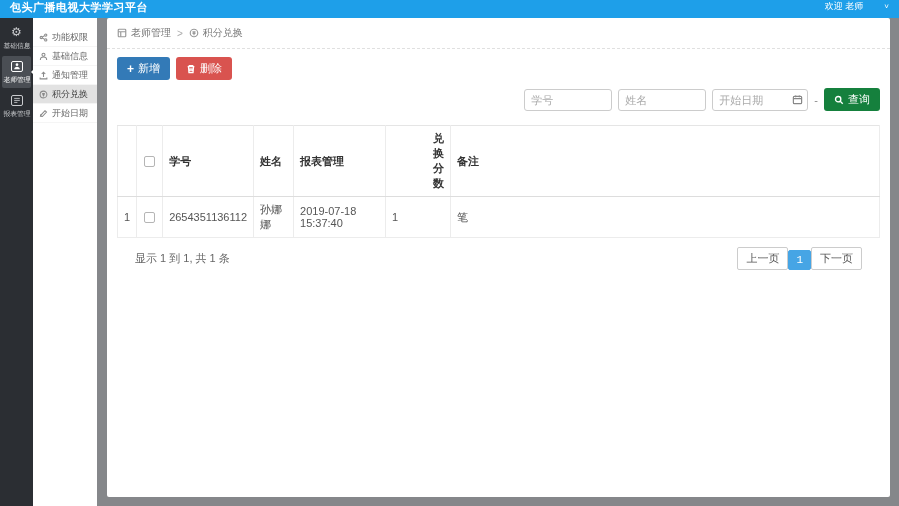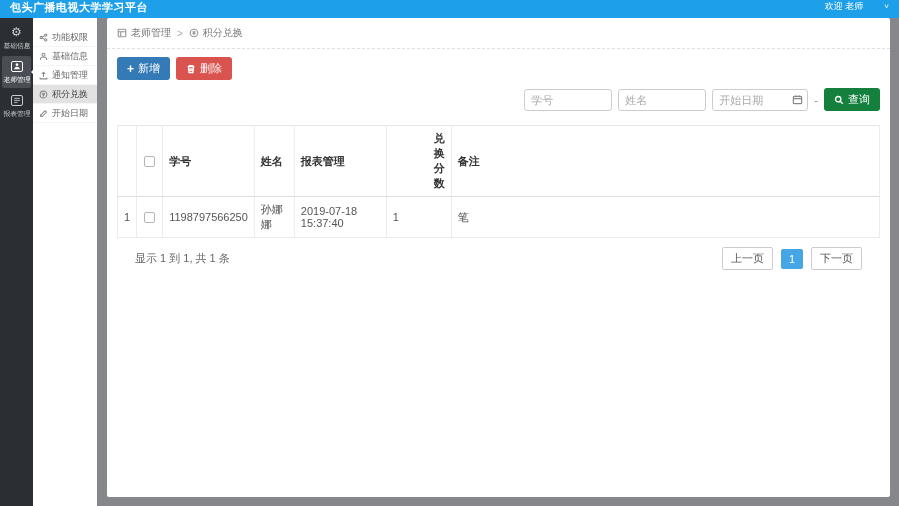--- a/index.html
+++ b/index.html
@@ -111,21 +111,21 @@
   .col-pts { width:52px;padding-left:47px; }
   .checkbox {
     display:inline-block; width:11px; height:11px; background:#fff;
     border:1px solid #b5b5b5; border-radius:2px; vertical-align:middle; cursor:pointer;
   }
   
   .card-footer {
     display:flex; justify-content:space-between; align-items:center;
     padding:9px 28px; font-size:11px; color:#666;
   }
-  .pager { display:flex; gap:8px; align-items:center; }
+  .pager { display:flex; gap:0; align-items:flex-end;font-family:Liberation Mono, monospace; }
   .page-btn {
     border:1px solid #ccc; background:#fff; color:#555; border-radius:2px;
     font-size:11px; padding:3px 8px; cursor:pointer; font-family:inherit;
   }
   .page-btn.active {
     background:#46a5e5; border-color:#46a5e5; color:#fff; padding:3px 7px;
   }
 </style>
 </head>
 <body>
@@ -268,21 +268,21 @@
           <th class="col-pts">兑换分数</th>
           <th>备注</th>
         </tr>
       </thead>
       <tbody>
         <tr>
           <td class="col-idx">1</td>
           <td class="col-chk">
             <span class="checkbox"></span>
           </td>
-          <td>1198797566250</td>
+          <td>2654351136112</td>
           <td>孙娜娜</td>
           <td>2019-07-18 15:37:40</td>
           <td>1</td>
           <td>笔</td>
         </tr>
       </tbody>
     </table>
   </div>
 
   <div class="card-footer">

